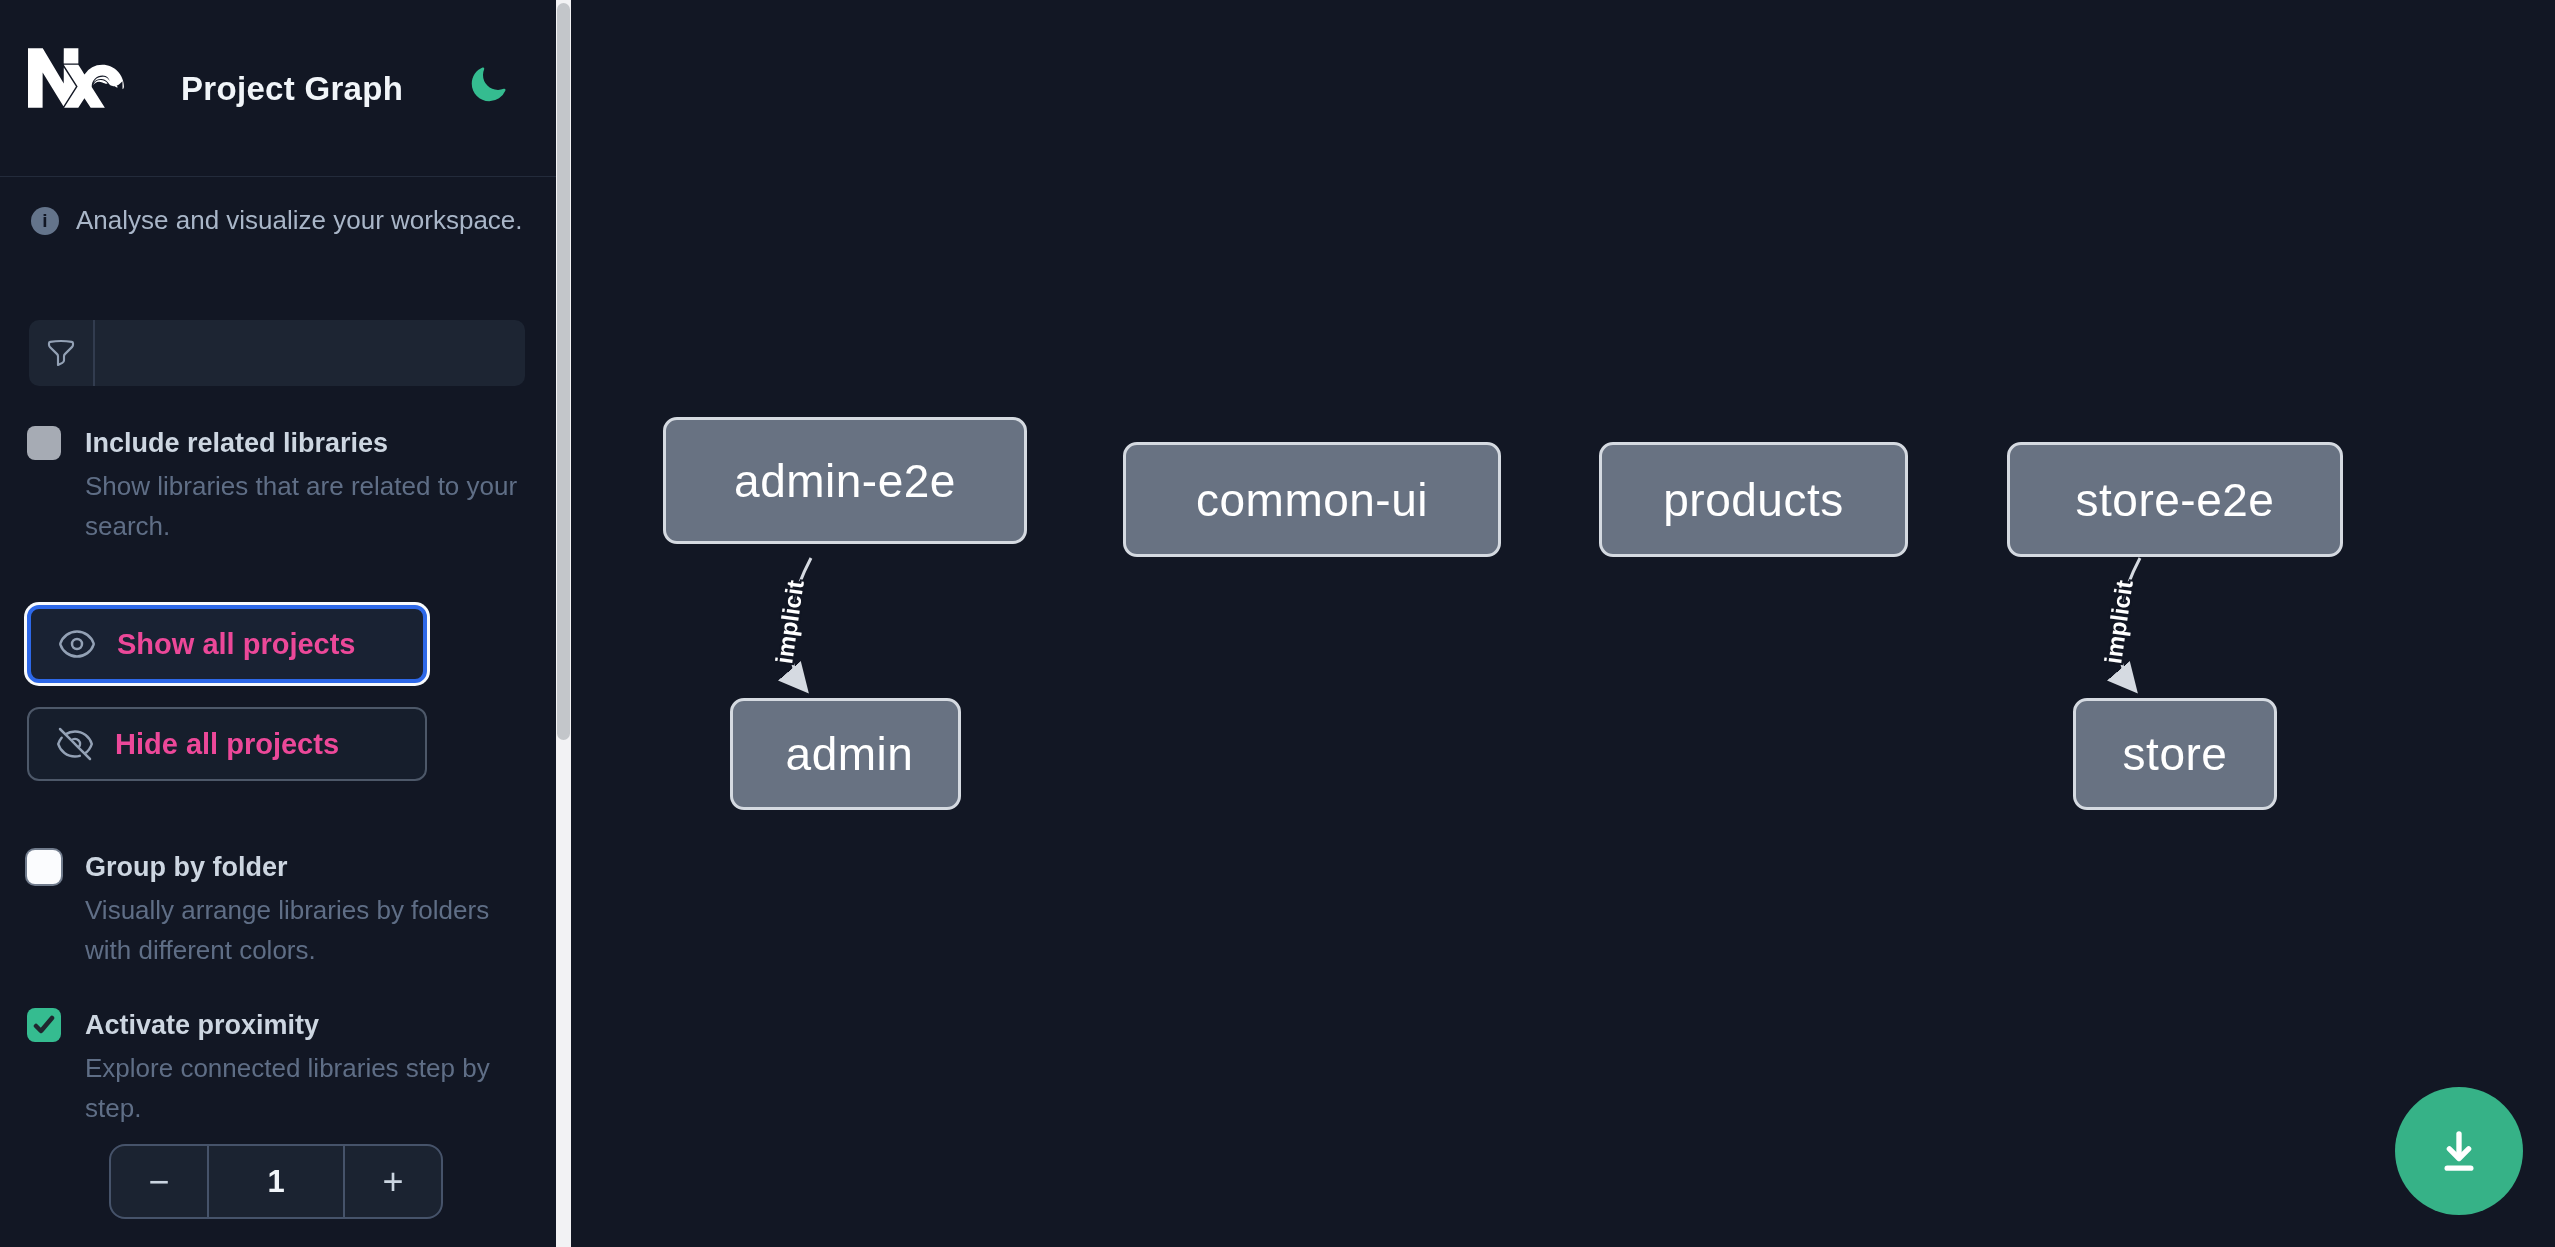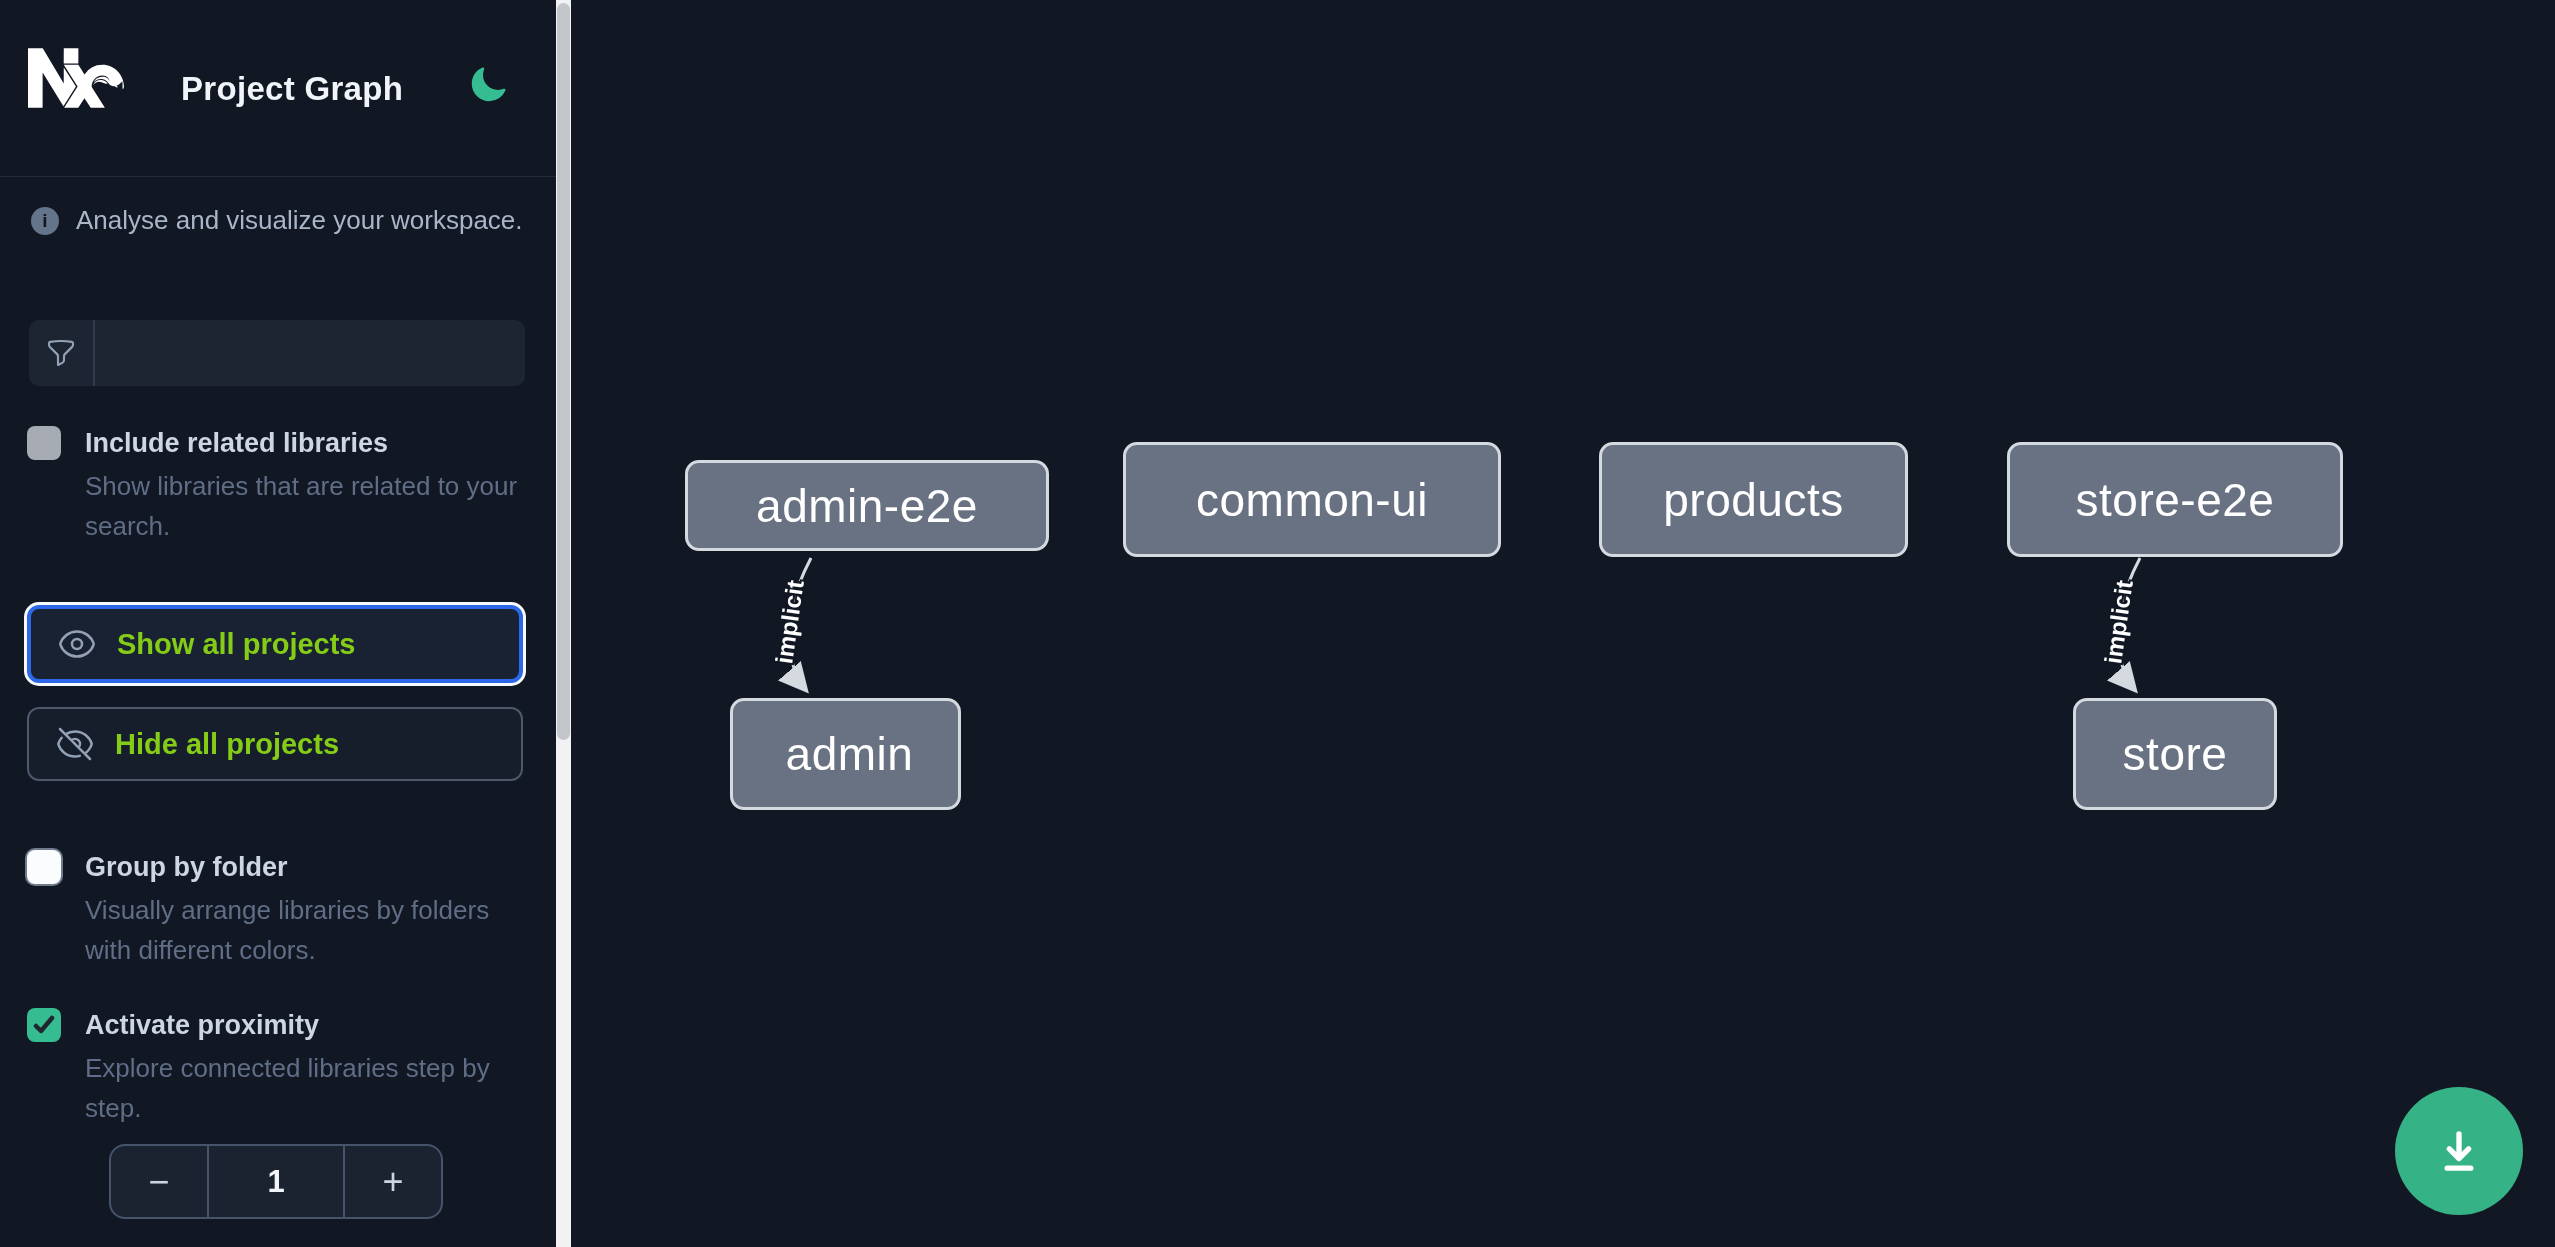--- a/index.html
+++ b/index.html
@@ -59,23 +59,23 @@
     display:flex; align-items:center; justify-content:center; cursor:pointer;
   }
   .cb-gray  { background:#a6abb4; }
   .cb-white { background:#fbfcfe; box-shadow:0 0 0 2px #6b7避5; }
   .cb-white { box-shadow:0 0 0 2px #707b8c; }
   .cb-green { background:#35bc90; }
   .opt-label { font-size:27px; font-weight:700; color:#cdd6e1; line-height:38px; }
   .opt-desc  { font-size:26px; color:#5f6e86; line-height:40px; margin-top:4px; max-width:460px; }
 
   .sb-btn {
-    position:absolute; left:27px; width:496px;
+    position:absolute; left:27px; width:400px;
     display:flex; align-items:center; gap:20px; padding-left:26px;
-    background:#161e2c; color:#84cc16; cursor:pointer;
+    background:#161e2c; color:#ec4899; cursor:pointer;
     font-family:"Liberation Sans", sans-serif; font-size:29px; font-weight:700;
     border:2px solid #4d5869; border-radius:12px;
   }
   .sb-btn-focus {
     background:#192233;
     border:4px solid #2d68e8;
     box-shadow:0 0 0 3px #f8fafc;
   }
   .btn-icon { width:40px; height:40px; flex:none; }
 
@@ -222,21 +222,21 @@
         <path d="M0,0 L10,5 L0,10 z" fill="#d5dae1"></path>
       </marker>
     </defs>
     <path d="M240 558 C 222 592 212 630 221 661 C 224 674 228 682 234 689" fill="none" stroke="#d5dae1" stroke-width="3" marker-end="url(#arrow)"></path>
     <path d="M1569 558 C 1551 592 1541 630 1550 661 C 1553 674 1557 682 1563 689" fill="none" stroke="#d5dae1" stroke-width="3" marker-end="url(#arrow)"></path>
   </svg>
 
   <div class="edge-label" style="left:219px; top:622px;">implicit</div>
   <div class="edge-label" style="left:1548px; top:622px;">implicit</div>
 
-  <div class="node" style="left:92px;  top:460px; width:364px; height:91px;margin-left:22px;">admin-e2e</div>
+  <div class="node" style="left:92px;  top:417px; width:364px; height:127px;">admin-e2e</div>
   <div class="node" style="left:1028px; top:442px; width:309px; height:115px;">products</div>
   <div class="node" style="left:552px; top:442px; width:378px; height:115px;">common-ui</div>
   <div class="node" style="left:1436px; top:442px; width:336px; height:115px;">store-e2e</div>
   <div class="node" style="left:159px; top:698px; width:231px; height:112px;padding-left:8px;">admin</div>
   <div class="node" style="left:1502px; top:698px; width:204px; height:112px;">store</div>
 
   <button class="fab">
     <svg width="60" height="60" viewBox="0 0 56 56" fill="none" stroke="#ffffff" stroke-width="5" stroke-linecap="round" stroke-linejoin="round">
       <path d="M28 12 V34"></path>
       <path d="M19 26 L28 35 L37 26"></path>

